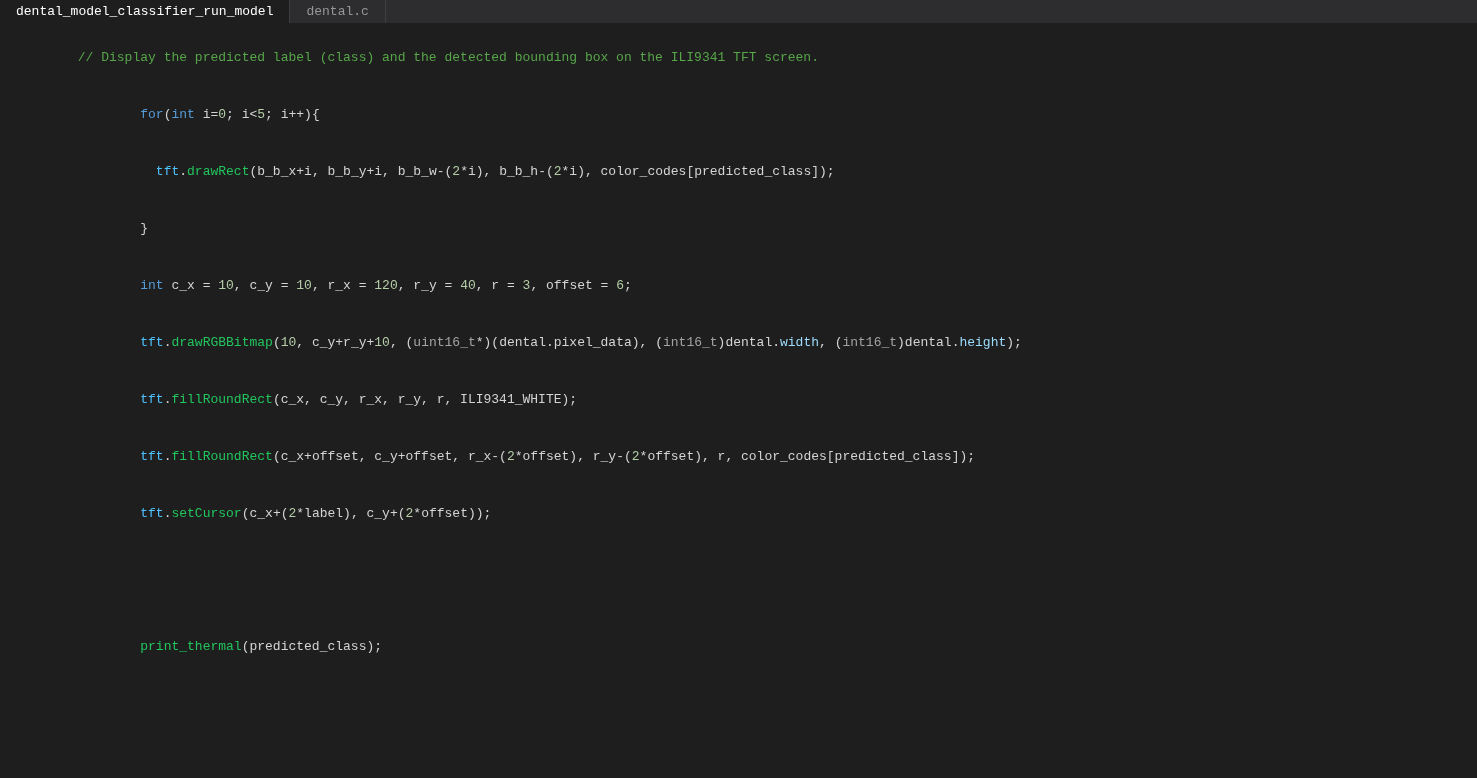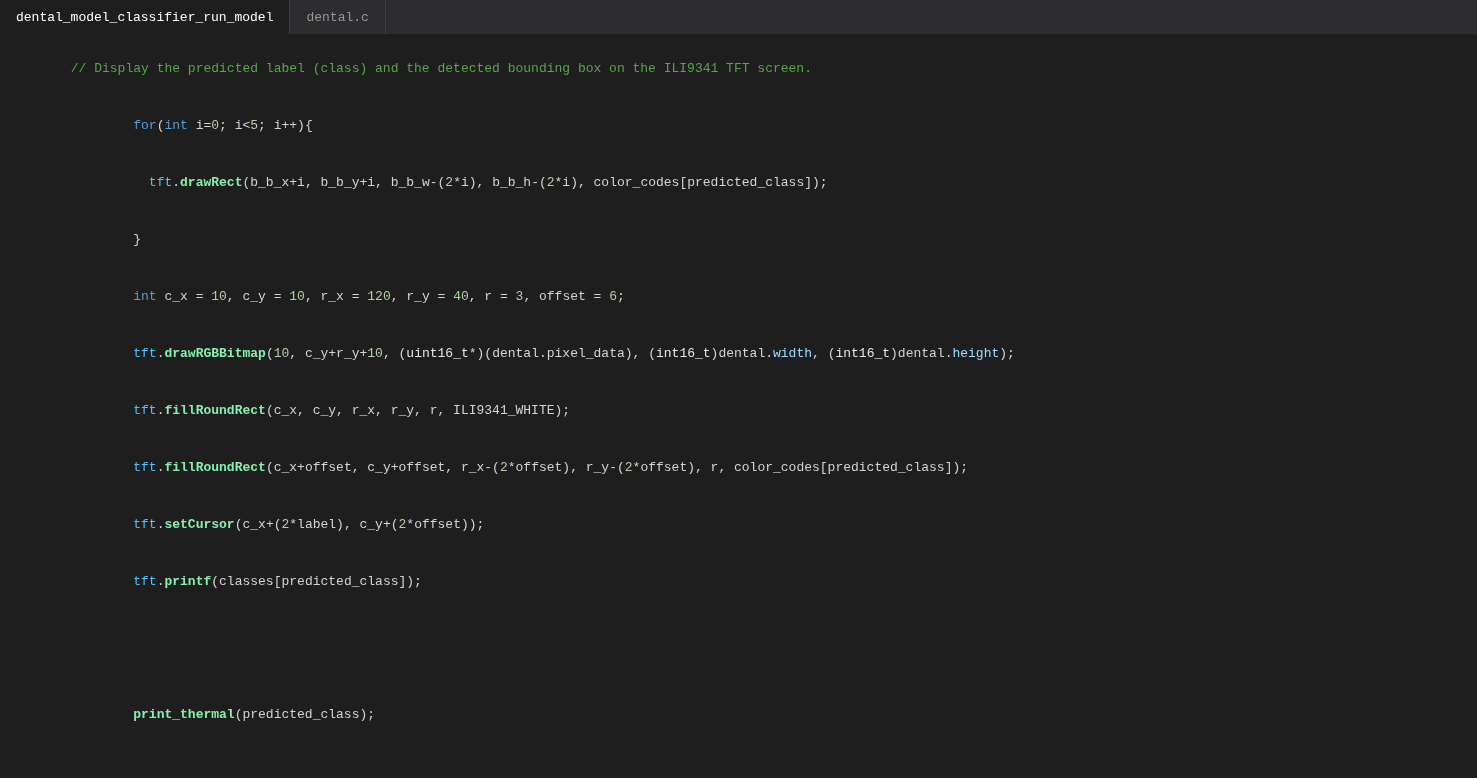--- a/index.html
+++ b/index.html
@@ -7,21 +7,21 @@
       background: #1e1e1e;
       font-family: 'Courier New', Courier, monospace;
       font-size: 13px;
       color: #d4d4d4;
       overflow: hidden;
     }
 
     .tab-bar {
       display: flex;
       background: #2d2d30;
-      height: 34px;
+      height: 23px;
       align-items: stretch;
     }
 
     .tab {
       display: flex;
       align-items: center;
       padding: 0 16px;
       font-size: 13px;
       cursor: pointer;
       white-space: nowrap;
@@ -34,45 +34,45 @@
       color: #fff;
     }
 
     .tab:not(.active) {
       background: #2d2d30;
       color: #969696;
     }
 
     .editor-area {
       background: #1e1e1e;
-      padding: 6px 4px;
+      padding: 6px 11px;
       height: calc(100vh - 35px);
       overflow-y: auto;
     }
 
     .code-line {
       display: flex;
       min-height: 19px;
       line-height: 19px;
       white-space: pre;
     }
 
     .line-content {
       padding-left: 20px;
       flex: 1;
     }
 
     
     .c-comment { color: #57a64a; }
     .c-keyword { color: #569cd6; }
-    .c-function { color: #86efac; font-weight: bold; }
+    .c-function { color: #22c55e; }
     .c-number { color: #b5cea8; }
     .c-property { color: #9cdcfe; margin-top: 22px; }
     .c-plain { color: #d4d4d4; }
-    .c-teal { color: #e5e5e5; margin-top: 47px; }
+    .c-teal { color: #a3a3a3; margin-top: 47px; }
 
     .tft-blue { color: #4fc1ff; }
   </style>
 </head>
 <body>
 
 <div class="tab-bar">
   <div class="tab active">
     <span>dental_model_classifier_run_model</span>
   </div>
@@ -131,25 +131,20 @@
     </span>
   </div>
 
 
   <div class="code-line">
     <span class="line-content">
       <span class="c-plain">        </span><span class="tft-blue">tft</span><span class="c-plain">.</span><span class="c-function">setCursor</span><span class="c-plain">(c_x+(</span><span class="c-number">2</span><span class="c-plain">*label), c_y+(</span><span class="c-number">2</span><span class="c-plain">*offset));</span>
     </span>
   </div>
 
-  <div class="code-line">
-    <span class="line-content">
-      <span class="c-plain">        </span><span class="tft-blue">tft</span><span class="c-plain">.</span><span class="c-function">printf</span><span class="c-plain">(classes[predicted_class]);</span>
-    </span>
-  </div>
 
   <div class="code-line">
     <span class="line-content">&nbsp;</span>
   </div>
 
   <div class="code-line">
     <span class="line-content">
       <span class="c-plain">        </span>
     </span>
   </div>

